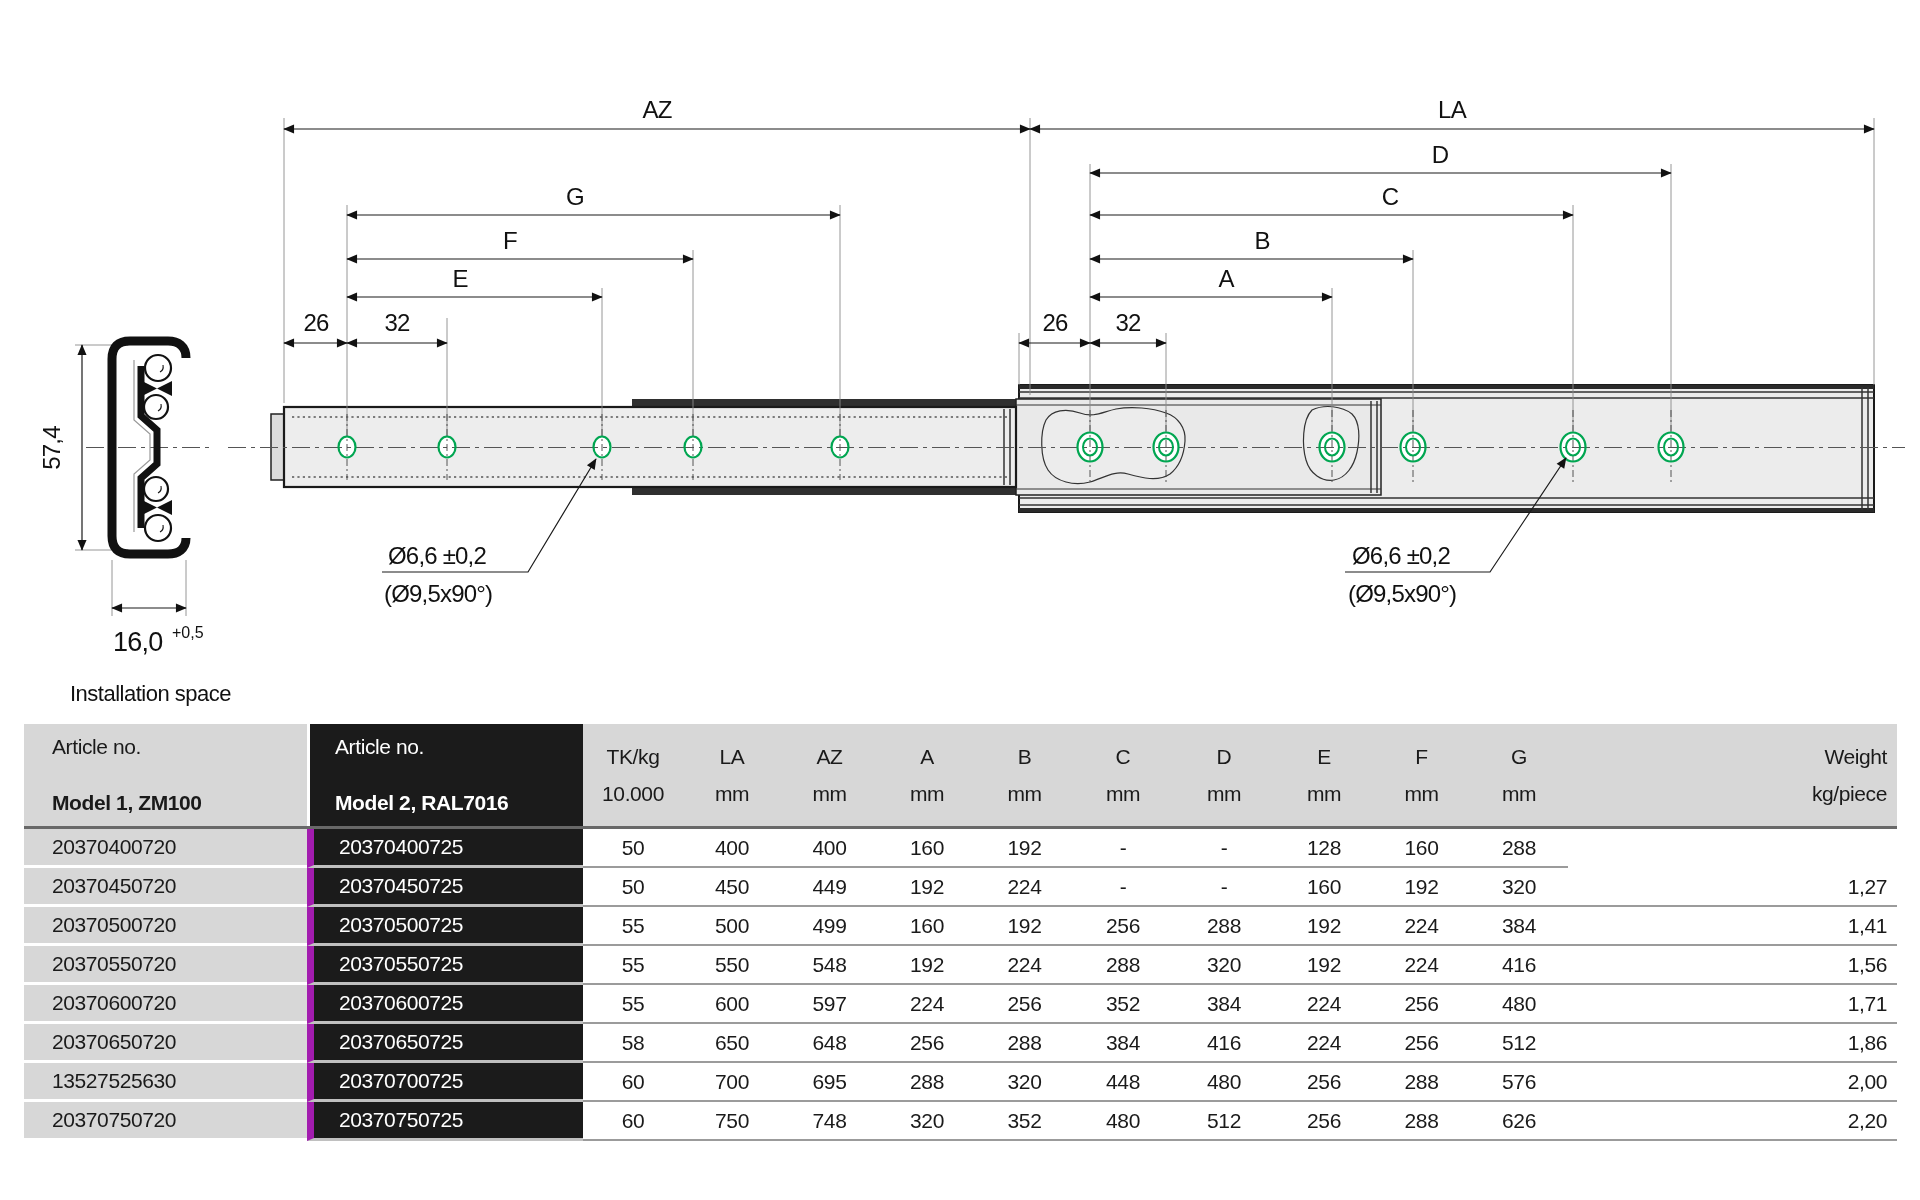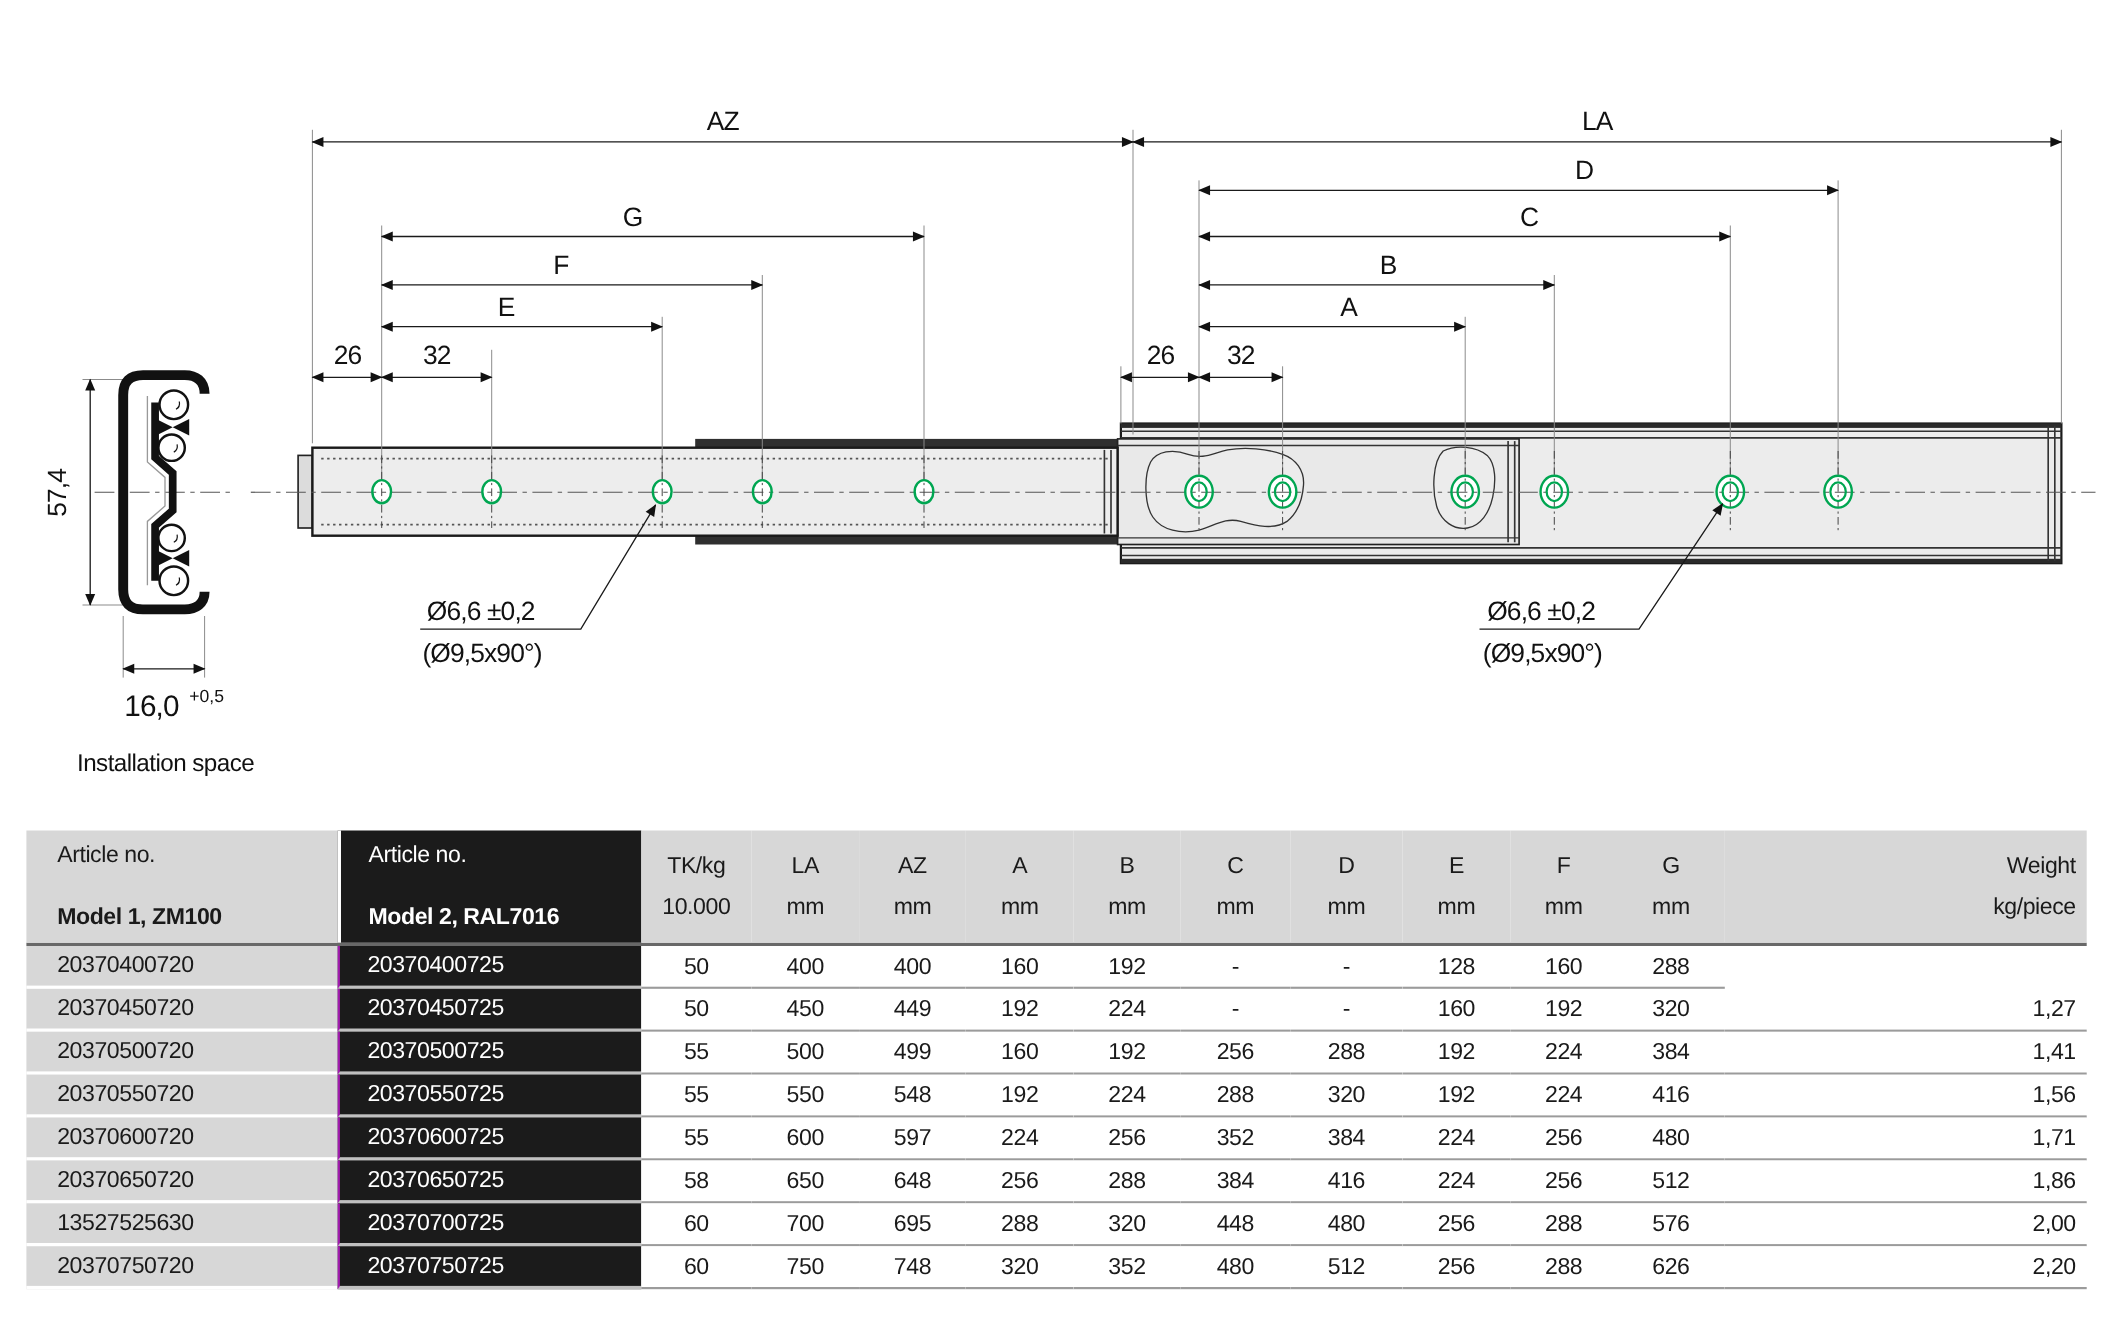--- a/index.html
+++ b/index.html
@@ -5,36 +5,36 @@
   html,body{margin:0;padding:0;background:#fff;}
   .page{position:relative;width:1920px;height:1200px;background:#fff;overflow:hidden;
         font-family:"Liberation Sans",sans-serif;color:#1a1a1a;}
   svg text{font-family:"Liberation Sans",sans-serif;}
   .dimtext{font-size:24px;fill:#111;letter-spacing:-0.8px;}
   .notetext{font-size:24px;fill:#111;letter-spacing:-0.8px;}
   .captext{font-size:22px;fill:#111;letter-spacing:-0.5px;}
   .toltext{font-size:16px;fill:#111;}
 
   
-  .dtable{position:absolute;left:24px;top:755px;width:1873px;
+  .dtable{position:absolute;left:24px;top:724px;width:1873px;
           --cols:283px 276px 100px 98px 97px 98px 97px 100px 102px 98px 97px 98px 1fr;
           font-size:21px;letter-spacing:-0.4px;}
   .trow{display:grid;grid-template-columns:var(--cols);}
   .thead{height:102px;border-bottom:3px solid #686868;}
   .thead .hcell{background:#d7d7d7;display:flex;flex-direction:column;justify-content:center;
                 row-gap:13px;box-sizing:border-box;}
   .thead .h1{background:#d7d7d7;padding-left:28px;}
   .thead .h2{background:#1b1b1b;color:#fff;padding-left:25px;border-left:3px solid #fff;}
   .thead .hn{text-align:center;}
   .thead .hw{text-align:right;padding-right:10px;}
   .thead .l2b{font-weight:bold;margin-top:19px;}
   .tbody .trow{height:39px;}
   .cell{display:flex;align-items:center;box-sizing:border-box;}
   .c1{background:#d7d7d7;padding-left:28px;border-bottom:3px solid #ffffff;}
-  .c2{background:#1b1b1b;color:#fff;padding-left:25px;border-left:2px solid #a21caf;
+  .c2{background:#1b1b1b;color:#fff;padding-left:25px;border-left:7px solid #a21caf;
       border-bottom:3px solid #c0c0c0;}
   .cn{background:#fff;justify-content:center;border-bottom:2px solid #9b9b9b;}
   .cw{background:#fff;justify-content:flex-end;padding-right:10px;border-bottom:2px solid #9b9b9b;}
 </style>
 </head>
 <body>
 
 <div class="page">
 
   <svg width="1920" height="745" viewBox="0 0 1920 745" style="position:absolute;left:0;top:0;">

